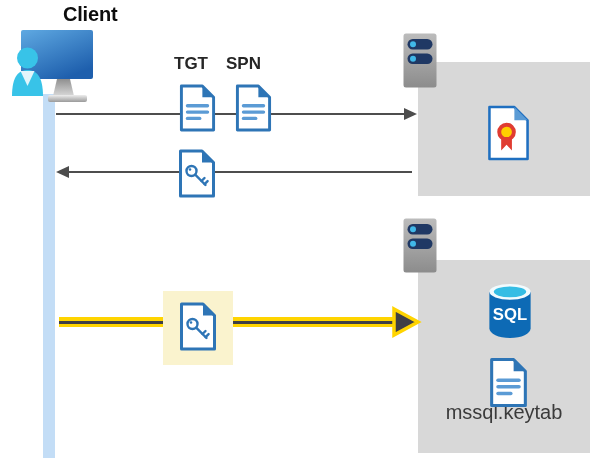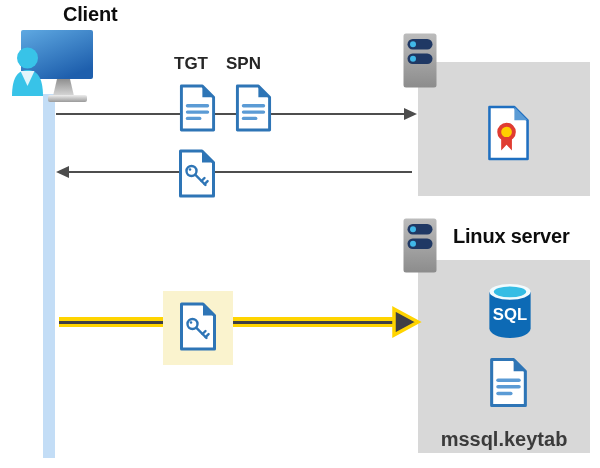--- a/index.html
+++ b/index.html
@@ -40,22 +40,22 @@
   .dc-panel{left:418px;top:62px;width:172px;height:134px;}
   .linux-panel{left:418px;top:260px;width:172px;height:193px;}
   .srv-icon{width:34px;height:55px;z-index:3;}
   .dc-srv{left:403px;top:33px;}
   .linux-srv{left:403px;top:218px;}
   .dc-label{left:452px;top:6px;width:140px;}
   .linux-label{left:453px;top:225px;width:146px;}
   .cert-icon{left:487px;top:105px;width:43px;height:56px;z-index:2;}
   .sql-icon{left:487px;top:283px;width:46px;height:55px;z-index:2;}
   .doc-keytab{left:487px;top:358px;width:43px;height:49px;}
-  .keytab-label{left:418px;top:428px;width:172px;text-align:center;
-                font-size:20px;color:#3B3B3B;z-index:2;font-weight:bold;}
+  .keytab-label{left:418px;top:401px;width:172px;text-align:center;
+                font-size:20px;color:#3B3B3B;z-index:2;}
 </style>
 </head>
 <body>
 
 <div id="canvas">
 
   <svg width="0" height="0" style="position:absolute" aria-hidden="true">
     <defs>
       <linearGradient id="gMon" x1="0" y1="0" x2="0.6" y2="1">
         <stop offset="0" stop-color="#5FA9E2"></stop>
@@ -168,21 +168,20 @@
   </svg>
 
   <div class="abs panel linux-panel"></div>
   <svg class="abs srv-icon linux-srv" viewBox="0 0 34 55">
     <rect x="0.5" y="0.5" width="33" height="54" rx="2.5" fill="url(#gSrv)"></rect>
     <rect x="4.5" y="6" width="25" height="10.5" rx="5.25" fill="#1F3864"></rect>
     <rect x="4.5" y="20.5" width="25" height="10.5" rx="5.25" fill="#1F3864"></rect>
     <circle cx="10" cy="11.2" r="3" fill="#41B8E8"></circle>
     <circle cx="10" cy="25.7" r="3" fill="#41B8E8"></circle>
   </svg>
-  <div class="abs linux-label label-bold">Linux server</div>
 
   <svg class="abs sql-icon" viewBox="0 0 46 56">
     <path d="M2 9 V46 C2 51.5 11.4 56 23 56 C34.6 56 44 51.5 44 46 V9 Z" fill="#0D6AB5"></path>
     <ellipse cx="23" cy="9" rx="21" ry="8" fill="#F2FBFE"></ellipse>
     <ellipse cx="23" cy="9" rx="16.5" ry="5.5" fill="#35BDE4"></ellipse>
     <text x="23" y="38" text-anchor="middle" font-size="17" font-weight="bold" fill="#ffffff" font-family="Liberation Sans, sans-serif">SQL</text>
   </svg>
 
   <svg class="abs doc doc-keytab" viewBox="0 0 40 48">
     <path d="M3.5 1.5 H25 L36.5 13 V46.5 H3.5 Z" fill="#fff" stroke="#2E75B6" stroke-width="3" stroke-linejoin="round"></path>

